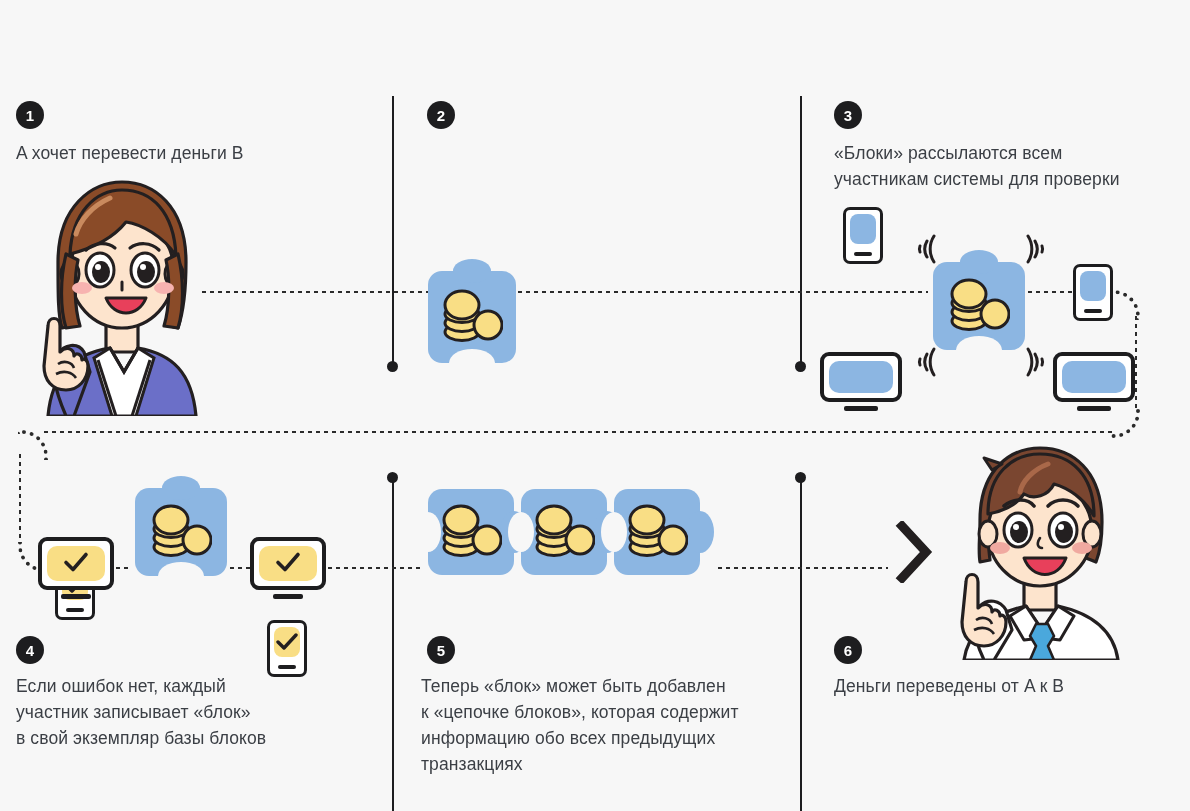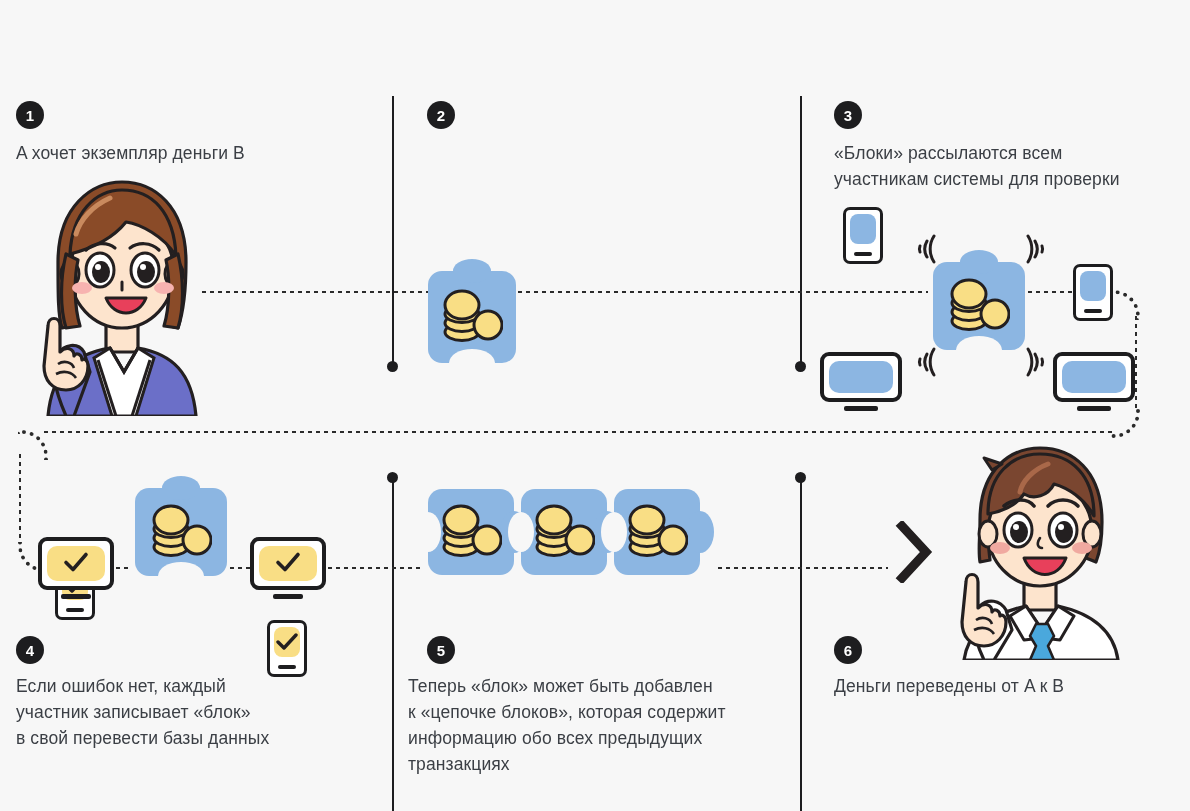--- a/index.html
+++ b/index.html
@@ -153,21 +153,21 @@
   <div class="abs corner" style="left:18px;top:542px;"></div>
 
   <div class="abs hdots" style="left:42px;top:566px;width:90px;"></div>
   <div class="abs hdots" style="left:228px;top:566px;width:26px;"></div>
   <div class="abs hdots" style="left:318px;top:566px;width:104px;"></div>
   <div class="abs hdots" style="left:716px;top:566px;width:172px;"></div>
 
   <div class="abs" style="left:16px;top:101px;">
     <div class="badge">1</div>
   </div>
-  <div class="abs steptext" style="left:16px;top:140px;width:350px;">A хочет экземпляр деньги B</div>
+  <div class="abs steptext" style="left:16px;top:140px;width:350px;">A хочет перевести деньги B</div>
 
   <div class="person" style="left:14px;top:176px;">
     <svg width="210" height="240" viewBox="0 0 210 240">
 
       <path d="M44 86 C44 30 78 6 108 6 C140 6 172 30 172 86 C172 120 168 140 164 152 L156 150 C160 132 160 110 158 96 L56 96 C54 112 54 134 58 150 L48 152 C44 140 44 118 44 86 Z" fill="#8a4b28" stroke="#231f20" stroke-width="3.2" stroke-linejoin="round"></path>
 
       <path d="M92 142 L92 176 L124 176 L124 142 Z" fill="#fde4cd" stroke="#231f20" stroke-width="3.2"></path>
 
       <ellipse cx="108" cy="96" rx="52" ry="56" fill="#fde4cd" stroke="#231f20" stroke-width="3.2"></ellipse>
 
@@ -310,21 +310,21 @@
         <circle cx="47" cy="38" r="14" fill="#f9de85" stroke="#231f20" stroke-width="3"></circle>
       </svg>
     </div>
   </div>
 
   <div class="abs" style="left:16px;top:636px;">
     <div class="badge">4</div>
   </div>
   <div class="abs steptext" style="left:16px;top:673px;width:360px;">Если ошибок нет, каждый
 участник записывает «блок»
-в свой перевести базы данных</div>
+в свой экземпляр базы блоков</div>
 
   <div class="abs phone" style="left:55px;top:449px;width:40px;height:57px;">
     <div class="screen" style="background:#f9de85;"></div>
     <div class="check" style="top:42%;">
       <svg width="22" height="18" viewBox="0 0 22 18">
           <path d="M2 9 L8 15 L20 2" fill="none" stroke="#231f20" stroke-width="3.4" stroke-linecap="round" stroke-linejoin="round"></path>
         </svg>
     </div>
     <div class="home"></div>
   </div>
@@ -372,21 +372,21 @@
         <ellipse cx="21" cy="27" rx="17" ry="8.5" fill="#f9de85" stroke="#231f20" stroke-width="3"></ellipse>
         <ellipse cx="21" cy="18" rx="17" ry="14" fill="#f9de85" stroke="#231f20" stroke-width="3"></ellipse>
         <circle cx="47" cy="38" r="14" fill="#f9de85" stroke="#231f20" stroke-width="3"></circle>
       </svg>
     </div>
   </div>
 
   <div class="abs" style="left:427px;top:636px;">
     <div class="badge">5</div>
   </div>
-  <div class="abs steptext" style="left:408px;top:673px;width:380px;">Теперь «блок» может быть добавлен
+  <div class="abs steptext" style="left:421px;top:673px;width:380px;">Теперь «блок» может быть добавлен
 к «цепочке блоков», которая содержит
 информацию обо всех предыдущих
 транзакциях</div>
 
   <div class="block" style="left:428px;top:489px;width:86px;height:86px;">
     <div class="body"></div>
     <div class="notch-left"></div>
     <div class="tab-right"></div>
     <div class="coins">
       <svg width="62" height="56" viewBox="0 0 62 56">

